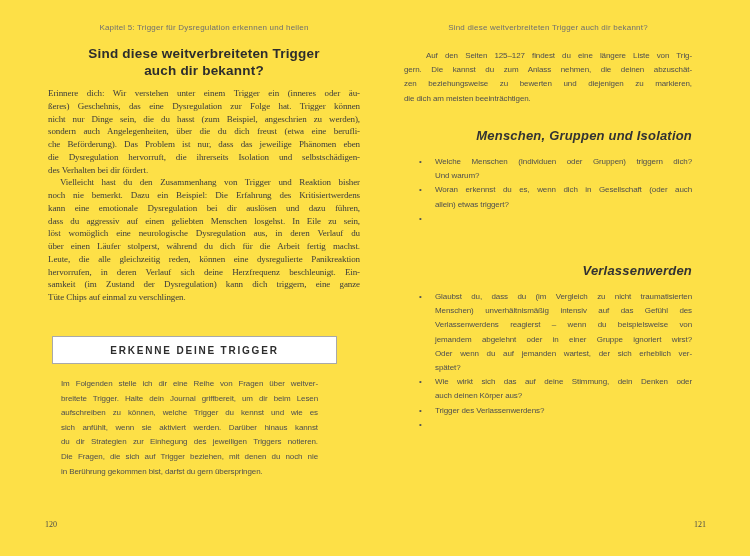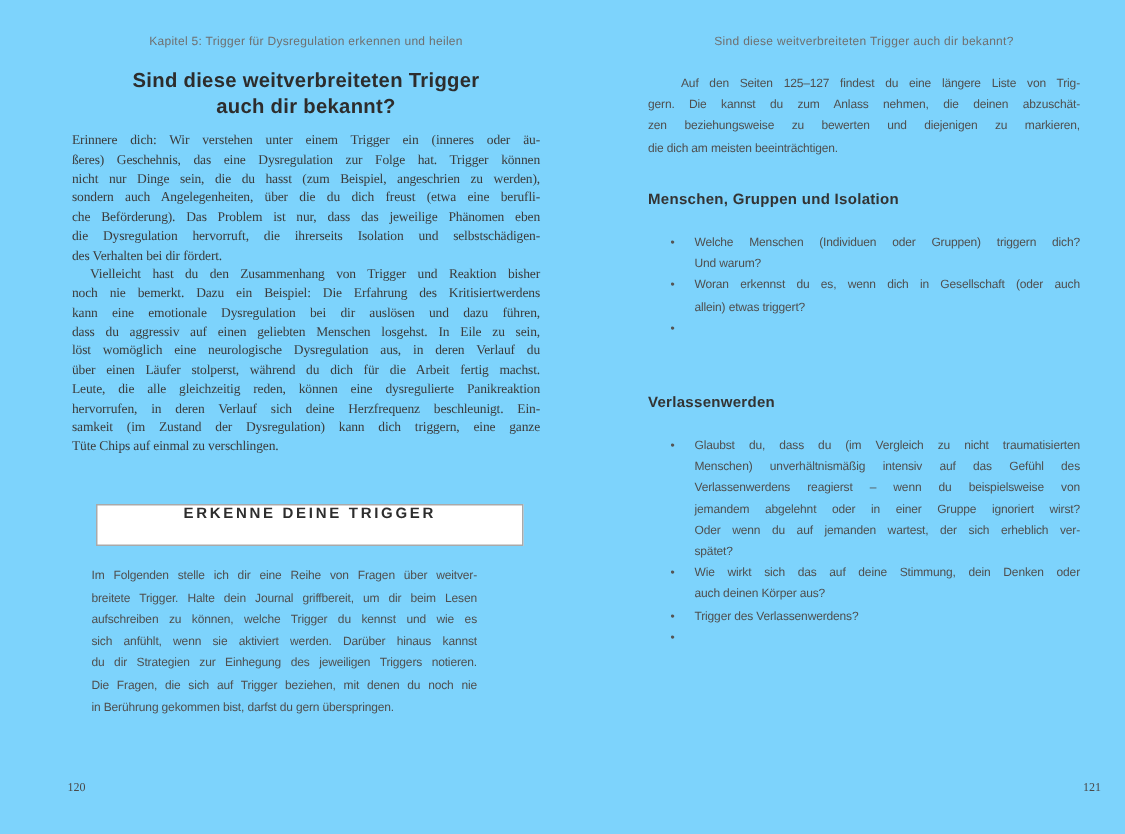--- a/index.html
+++ b/index.html
@@ -1,24 +1,24 @@
 <!DOCTYPE html>
 <html><head>
 <meta charset="utf-8">
 <style>
   html, body { margin: 0; padding: 0; background: #ffffff; }
   body { width: 750px; height: 556px; overflow: hidden; }
 
   .spread {
-    position: relative; width: 750px; height: 556px; background: #7dd3fc;
+    position: relative; width: 750px; height: 556px; background: #fde047;
     font-family: "Liberation Sans", sans-serif; color: #3c3c3c;
   }
   .page { position: absolute; top: 0; height: 100%; }
   .page.left  { left: 48px;  width: 312px; }
-  .page.right { left: 404px; width: 288px; margin-left: 28px; }
+  .page.right { left: 404px; width: 288px; }
 
   .running-head {
     position: absolute; top: 23px; left: 0; right: 0;
     text-align: center; font-size: 8px; color: #6f6f6f; letter-spacing: 0.2px;
   }
 
   .chapter-title {
     position: absolute; top: 45px; left: 0; right: 0; margin: 0;
     font-size: 13.5px; line-height: 17px; font-weight: bold;
     color: #2d2d2d; text-align: center; letter-spacing: 0.2px;
@@ -28,39 +28,39 @@
     position: absolute; top: 87px; left: 0; width: 312px;
     font-family: "Liberation Serif", serif;
     font-size: 9px; line-height: 12.75px; color: #3c3c3c; letter-spacing: -0.1px;
   }
 
   .tline { text-align: justify; }
   .tline.fill { text-align-last: justify; }
   .tline.center { text-align: left; text-align-last: center; }
 
   .exercise-box {
-    position: absolute; top: 336px; left: 16px; width: 283px; height: 26px;
-    border: 1px solid #a9a9a9; display: flex; align-items: flex-start; justify-content: center;
+    position: absolute; top: 336px; left: 4px; width: 283px; height: 26px;
+    border: 1px solid #a9a9a9; display: flex; align-items: center; justify-content: center;
     font-size: 10px; font-weight: bold; letter-spacing: 1.8px; color: #2d2d2d;
     background: #ffffff;
   }
 
   .box-para {
     position: absolute; top: 377px; left: 13px; width: 257px;
     font-size: 8px; line-height: 14.6px; color: #4f4f4f; letter-spacing: -0.1px;
   }
 
   .intro {
     position: absolute; top: 49px; left: 0; width: 288px;
     font-size: 8px; line-height: 14.2px; color: #4f4f4f; letter-spacing: -0.1px;
   }
 
   .section-heading {
-    position: absolute; left: 0; right: 0; margin: 0; text-align: left;
-    font-size: 10px; font-weight: bold; color: #333333; letter-spacing: 0.2px;
+    position: absolute; left: 0; right: 0; margin: 0; text-align: right;
+    font-size: 13px; font-weight: bold; color: #333333; letter-spacing: 0.2px; font-style: italic;
   }
   .heading-1 { top: 128px; }
   .heading-2 { top: 263px; }
 
   .bullets {
     position: absolute; left: 0; width: 288px;
     font-size: 8px; line-height: 14.2px; color: #4f4f4f; letter-spacing: -0.1px;
   }
   .bullets-1 { top: 155px; }
   .bullets-2 { top: 290px; }

